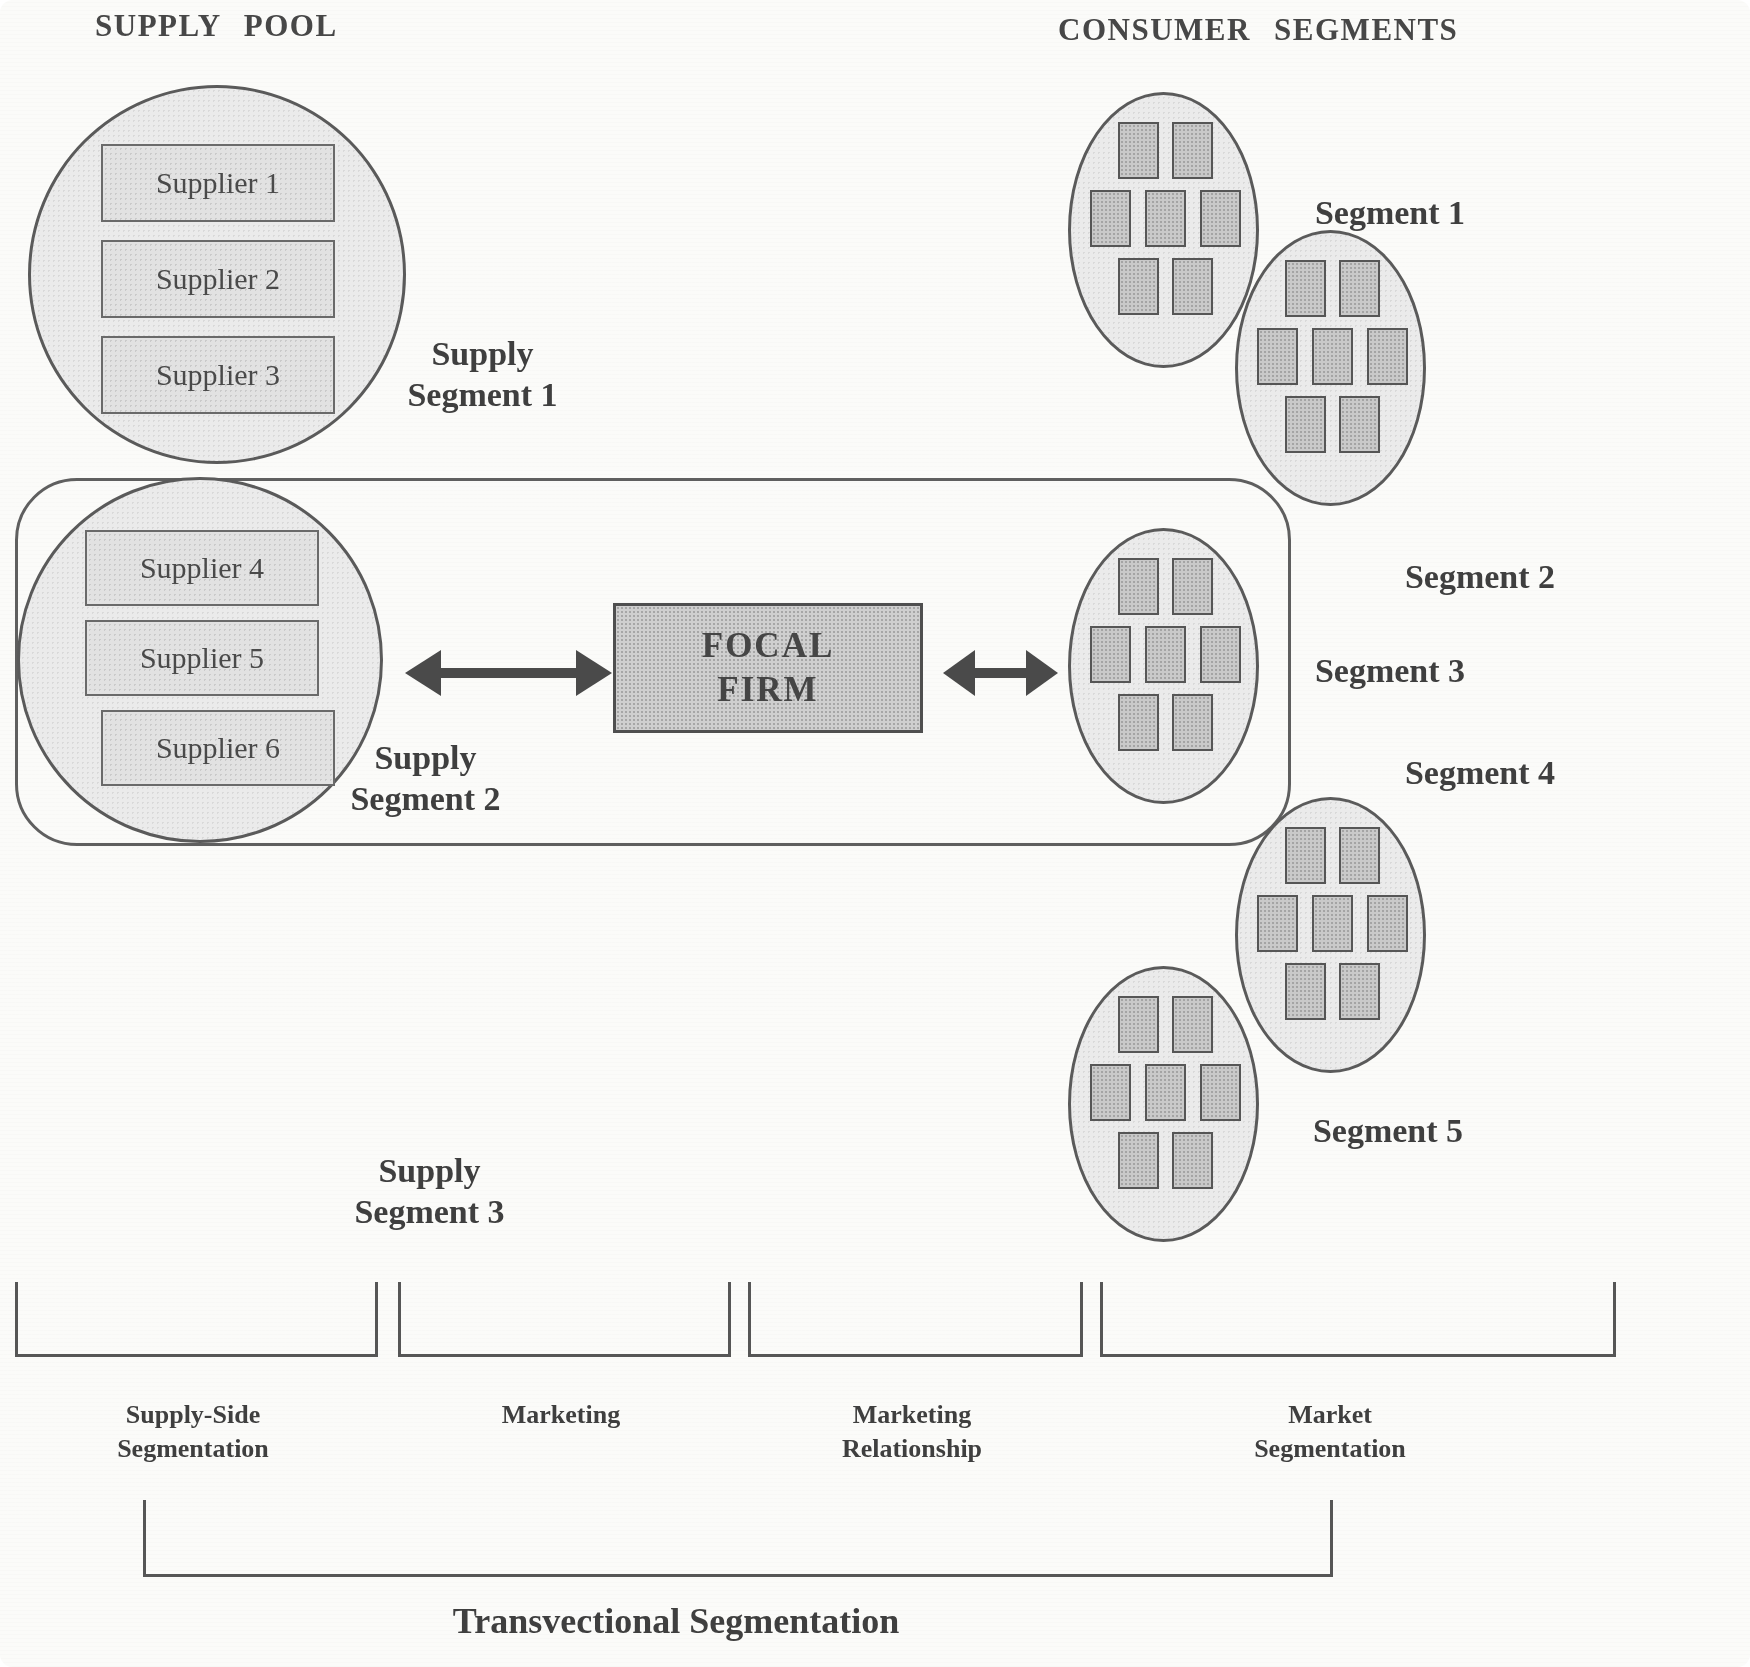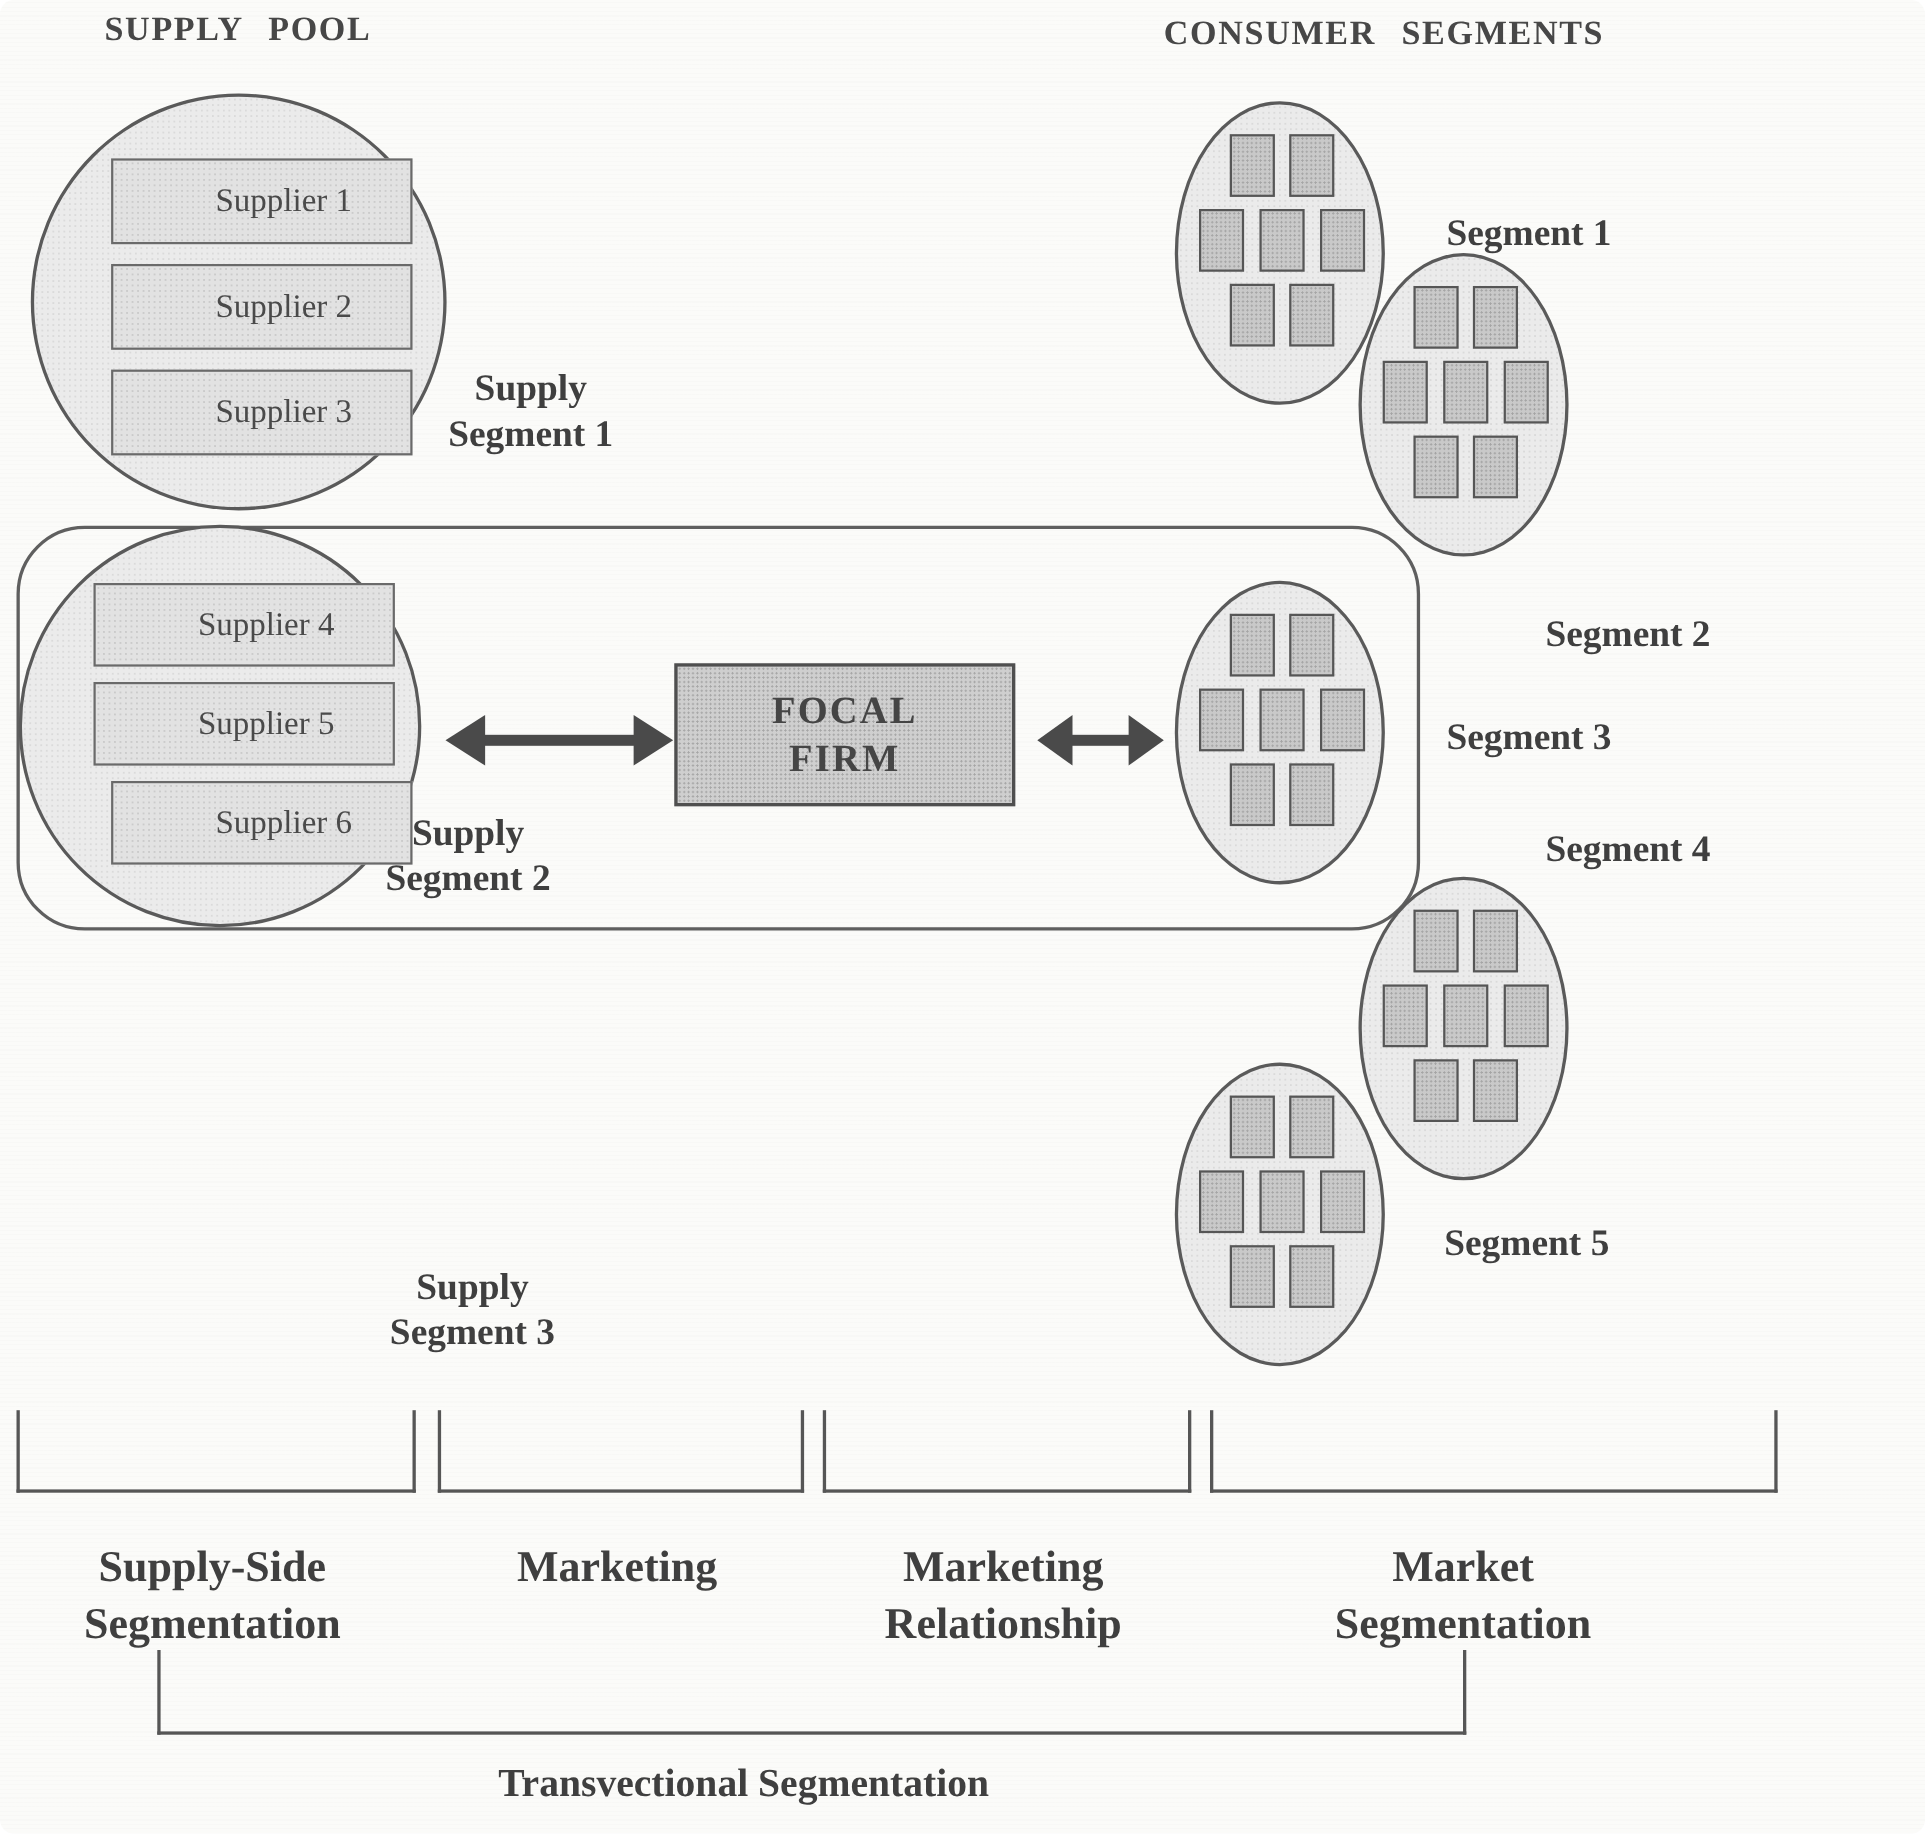--- a/index.html
+++ b/index.html
@@ -16,21 +16,21 @@
     background-color:#ebebeb;
     background-image:radial-gradient(rgba(130,130,130,0.16) 1px, transparent 1px);
     background-size:5px 5px;
   }
   .supplier-box{
     position:absolute;border:2px solid #6a6a6a;
     background-color:#e2e2e2;
     background-image:radial-gradient(rgba(120,120,120,0.22) 1px, transparent 1px);
     background-size:5px 5px;
     display:flex;align-items:center;justify-content:center;
-    font-size:30px;color:#4a4a4a;padding-left:40px;
+    font-size:30px;color:#4a4a4a;
   }
   .supply-label,.seg-label{position:absolute;text-align:center;font-weight:bold;font-size:34px;line-height:1.22;color:#3f3f3f;}
   .focal{
     position:absolute;left:613px;top:603px;width:304px;height:124px;
     border:3px solid #4f4f4f;
     background-color:#cfcfcf;
     background-image:radial-gradient(rgba(90,90,90,0.35) 1px, transparent 1px);
     background-size:4px 4px;
     display:flex;flex-direction:column;align-items:center;justify-content:center;
     font-size:35px;font-weight:600;letter-spacing:2px;line-height:1.25;color:#454545;text-align:center;
@@ -49,21 +49,21 @@
   .sq{
     position:absolute;width:37px;height:53px;border:2px solid #565656;
     background-color:#c9c9c9;
     background-image:radial-gradient(rgba(80,80,80,0.3) 1px, transparent 1px);
     background-size:4px 4px;
   }
   .sq.r1a{left:47px;top:27px;}  .sq.r1b{left:101px;top:27px;}
   .sq.r2a{left:19px;top:95px;}  .sq.r2b{left:74px;top:95px;}  .sq.r2c{left:129px;top:95px;}
   .sq.r3a{left:47px;top:163px;} .sq.r3b{left:101px;top:163px;}
   .bracket{position:absolute;top:1282px;height:72px;border:3px solid #565656;border-top:none;}
-  .proc-label{position:absolute;top:1398px;width:300px;text-align:center;font-weight:bold;font-size:40px;line-height:1.3;color:#3f3f3f;}
+  .proc-label{position:absolute;top:1398px;width:300px;text-align:center;font-weight:bold;font-size:26px;line-height:1.3;color:#3f3f3f;}
   .trans-bracket{position:absolute;left:143px;top:1500px;width:1184px;height:74px;border:3px solid #565656;border-top:none;}
   .trans-label{position:absolute;left:376px;top:1600px;width:600px;text-align:center;font-weight:bold;font-size:36px;color:#3f3f3f;}
 </style>
 </head>
 <body>
 
 <div class="canvas">
 
   <div class="hdr" style="left:95px;top:8px;">SUPPLY POOL</div>
   <div class="hdr" style="left:1058px;top:12px;">CONSUMER SEGMENTS</div>

